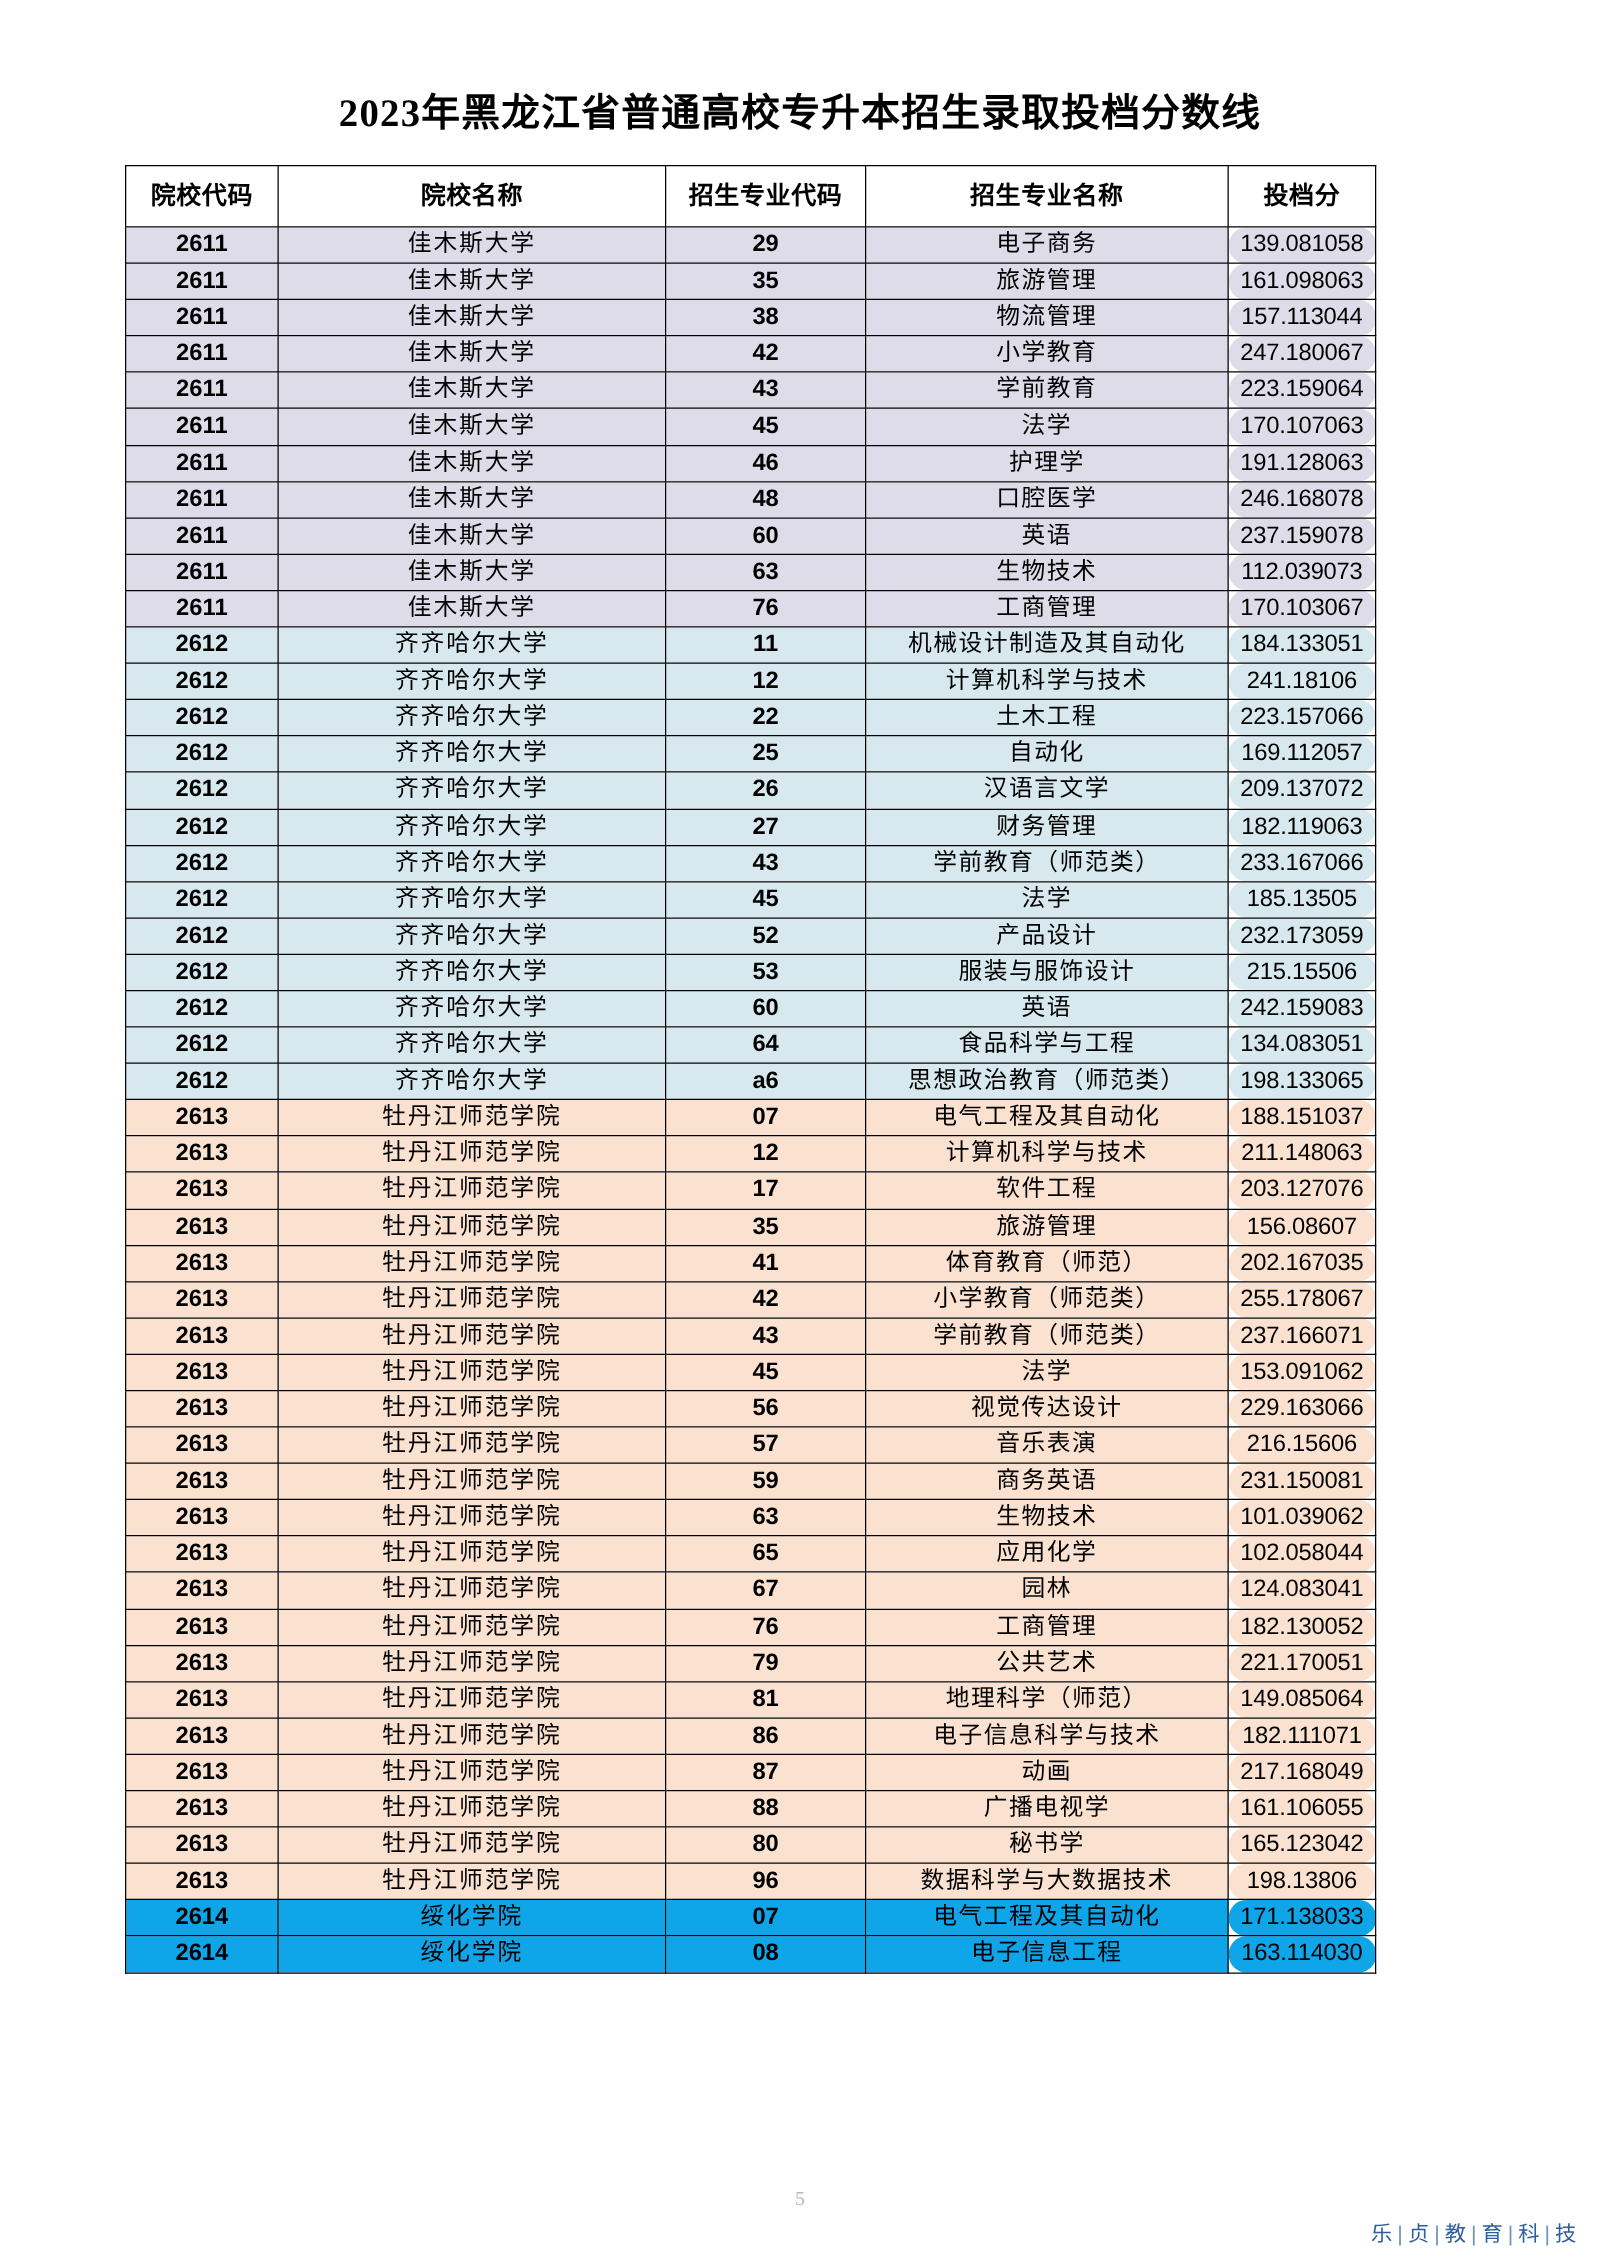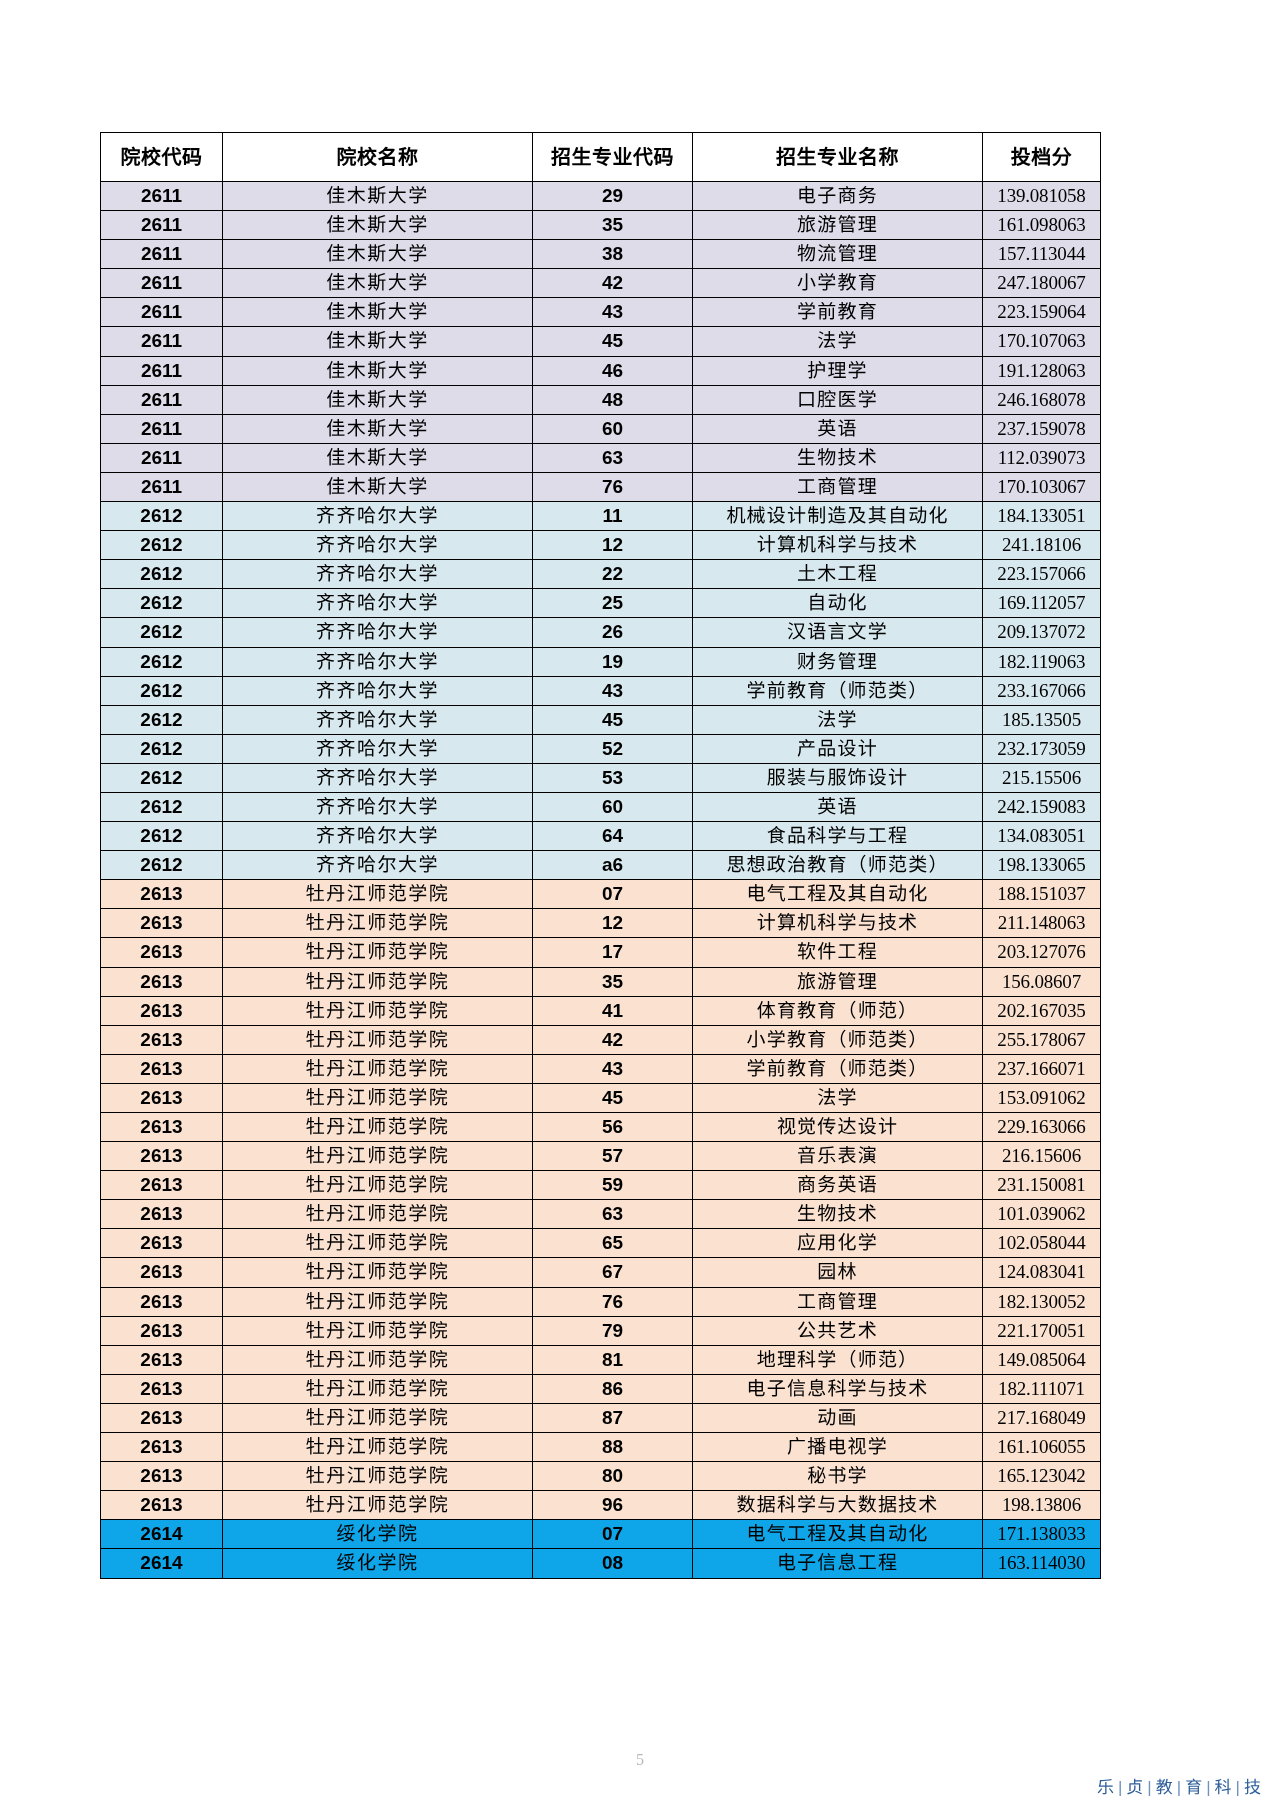--- a/index.html
+++ b/index.html
@@ -83,23 +83,24 @@
   tr.g-lightblue td { background: #d7e9ef; }
   tr.g-peach    td { background: #fbe2d0; }
   tr.g-blue     td { background: #0ea5e9; }
 
   td.code, td.mcode {
     font-family: "Liberation Sans", "DejaVu Sans", sans-serif;
     font-weight: bold;
     font-size: 19px;
   }
   td.score {
-    font-family: Liberation Serif, serif;
+    font-family: Liberation Sans, sans-serif;
     font-size: 19px;
     letter-spacing: -0.2px;
+    border-radius: 14px;
   }
   td.school, td.mname {
     font-family: "Liberation Serif", "DejaVu Serif", serif;
     font-size: 19px;
     letter-spacing: 1.5px;
   }
   td.mname {
     letter-spacing: 1.2px;
   }
 
@@ -145,20 +146,21 @@
   .watermark .wm-sub span.sep {
     color: #6f93bd;
     padding: 0 1px;
   }
 </style>
 </head>
 <body>
 
 <div class="page">
 
+  <div class="doc-title">2023年黑龙江省普通高校专升本招生录取投档分数线</div>
 
   <div class="page-number">5</div>
 
   <div class="table-wrap">
     <table class="score-table">
       <colgroup>
         <col class="c-code">
         <col class="c-school">
         <col class="c-mcode">
         <col class="c-mname">
@@ -282,21 +284,21 @@
           <tr class="g-lightblue">
             <td class="code">2612</td>
             <td class="school">齐齐哈尔大学</td>
             <td class="mcode">26</td>
             <td class="mname">汉语言文学</td>
             <td class="score">209.137072</td>
           </tr>
           <tr class="g-lightblue">
             <td class="code">2612</td>
             <td class="school">齐齐哈尔大学</td>
-            <td class="mcode">19</td>
+            <td class="mcode">27</td>
             <td class="mname">财务管理</td>
             <td class="score">182.119063</td>
           </tr>
           <tr class="g-lightblue">
             <td class="code">2612</td>
             <td class="school">齐齐哈尔大学</td>
             <td class="mcode">43</td>
             <td class="mname">学前教育（师范类）</td>
             <td class="score">233.167066</td>
           </tr>

